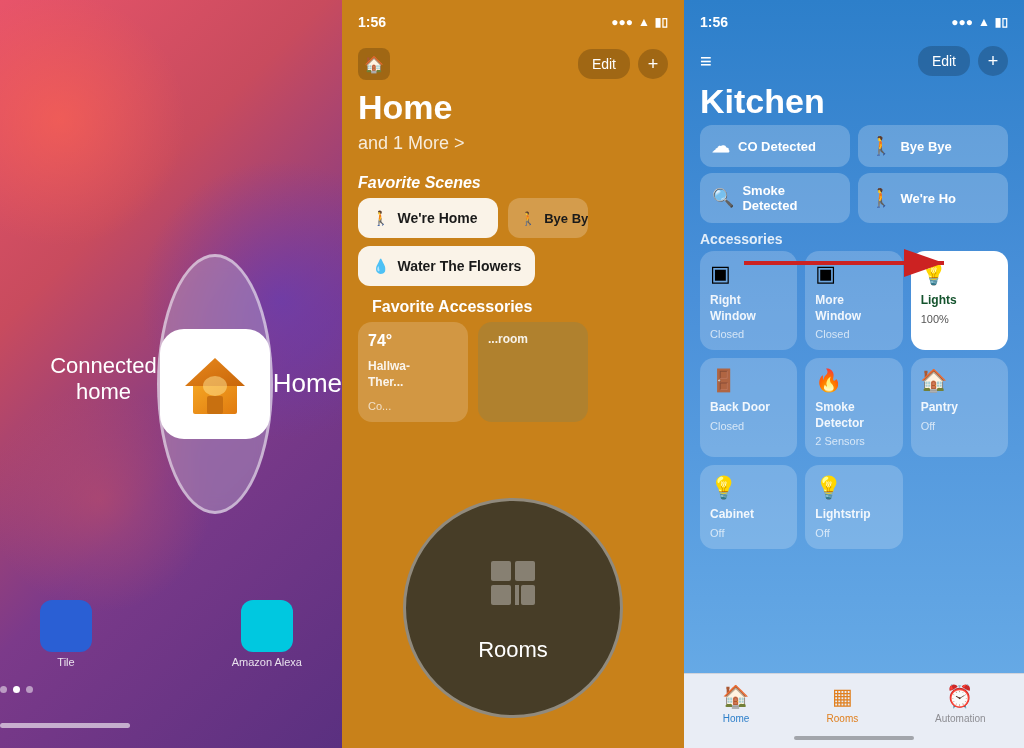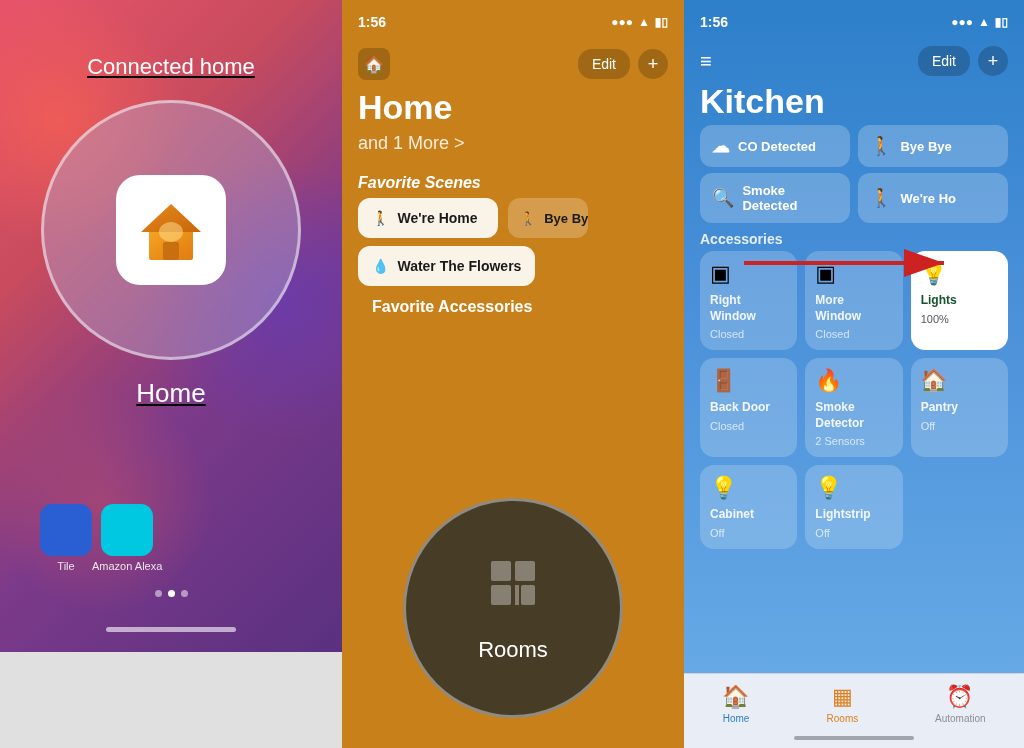--- a/index.html
+++ b/index.html
@@ -8,28 +8,27 @@
       height: 748px;
       overflow: hidden;
       display: flex;
       background: #e0e0e0;
       font-family: -apple-system, 'SF Pro Display', 'Helvetica Neue', Arial, sans-serif;
     }
 
     
     .panel1 {
       width: 342px;
-      height: 652px;
+      height: 748px;
       background: linear-gradient(135deg, #e8546a 0%, #c84b5e 30%, #7c3a8a 60%, #5a3080 100%);
       position: relative;
       overflow: hidden;
       display: flex;
-      flex-direction: column;
-      align-items: center;
-      text-decoration: underline;
+      flex-direction: row;
+      align-items: center;
     }
     .panel1-bg-blobs {
       position: absolute;
       inset: 0;
       background:
         radial-gradient(ellipse 180px 180px at 60px 120px, rgba(255,100,80,0.6) 0%, transparent 70%),
         radial-gradient(ellipse 200px 200px at 280px 300px, rgba(100,60,180,0.7) 0%, transparent 70%),
         radial-gradient(ellipse 160px 160px at 100px 500px, rgba(200,80,100,0.5) 0%, transparent 70%);
     }
     .panel1-status-bar {
@@ -87,21 +86,21 @@
       color: white;
       font-size: 26px;
       font-weight: 500;
       margin-top: 18px;
     }
     .panel1-bottom-apps {
       position: absolute;
       bottom: 80px;
       width: 100%;
       display: flex;
-      justify-content: flex-start;
+      justify-content: space-between;
       padding: 0 40px;
       z-index: 2;
     }
     .bottom-app {
       display: flex;
       flex-direction: column;
       align-items: center;
       gap: 4px;
     }
     .bottom-app-icon {
@@ -643,20 +642,30 @@
       <span style="color:#1a1a1a;">Bye Bye</span>
     </div>
   </div>
   <div class="panel2-scenes2">
     <div class="scene-btn2">
       <span class="scene-icon">💧</span>
       <span>Water The Flowers</span>
     </div>
   </div>
   <div class="panel2-fav-acc">Favorite Accessories</div>
+  <div class="panel2-accessories-row">
+    <div class="acc-tile">
+      <div class="acc-temp">74°</div>
+      <div class="acc-name">Hallwa-<br>Ther...</div>
+      <div class="acc-sub">Co...</div>
+    </div>
+    <div class="acc-tile acc-tile-dark">
+      <div class="acc-name">...room</div>
+    </div>
+  </div>
 
   <div class="rooms-circle">
     <div class="rooms-circle-icon">
       <svg width="60" height="60" viewBox="0 0 60 60" xmlns="http://www.w3.org/2000/svg">
         <rect x="8" y="8" width="20" height="20" rx="2" fill="rgba(255,255,255,0.35)"></rect>
         <rect x="32" y="8" width="20" height="20" rx="2" fill="rgba(255,255,255,0.35)"></rect>
         <rect x="8" y="32" width="20" height="20" rx="2" fill="rgba(255,255,255,0.35)"></rect>
         <rect x="38" y="32" width="14" height="20" rx="2" fill="rgba(255,255,255,0.35)"></rect>
         <rect x="32" y="32" width="4" height="20" rx="0" fill="rgba(255,255,255,0.35)"></rect>
       </svg>

